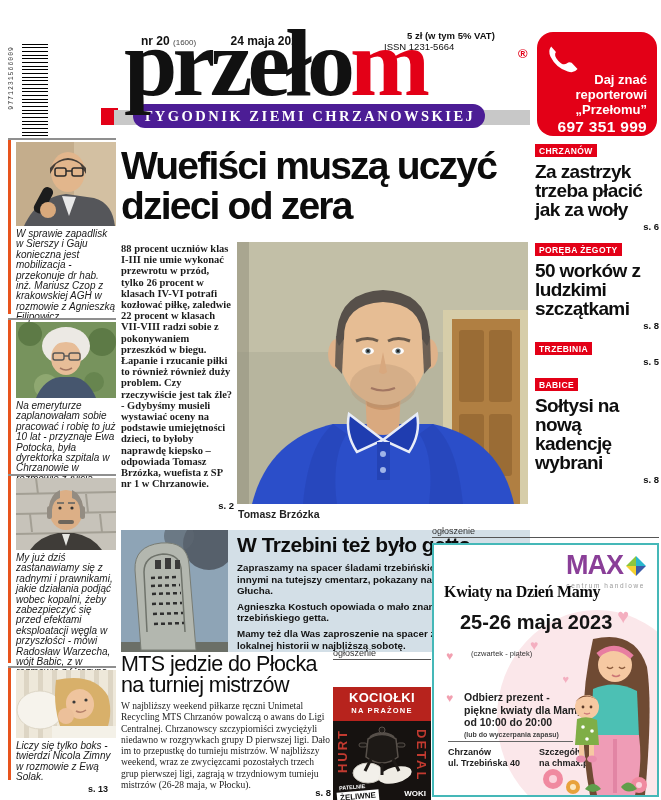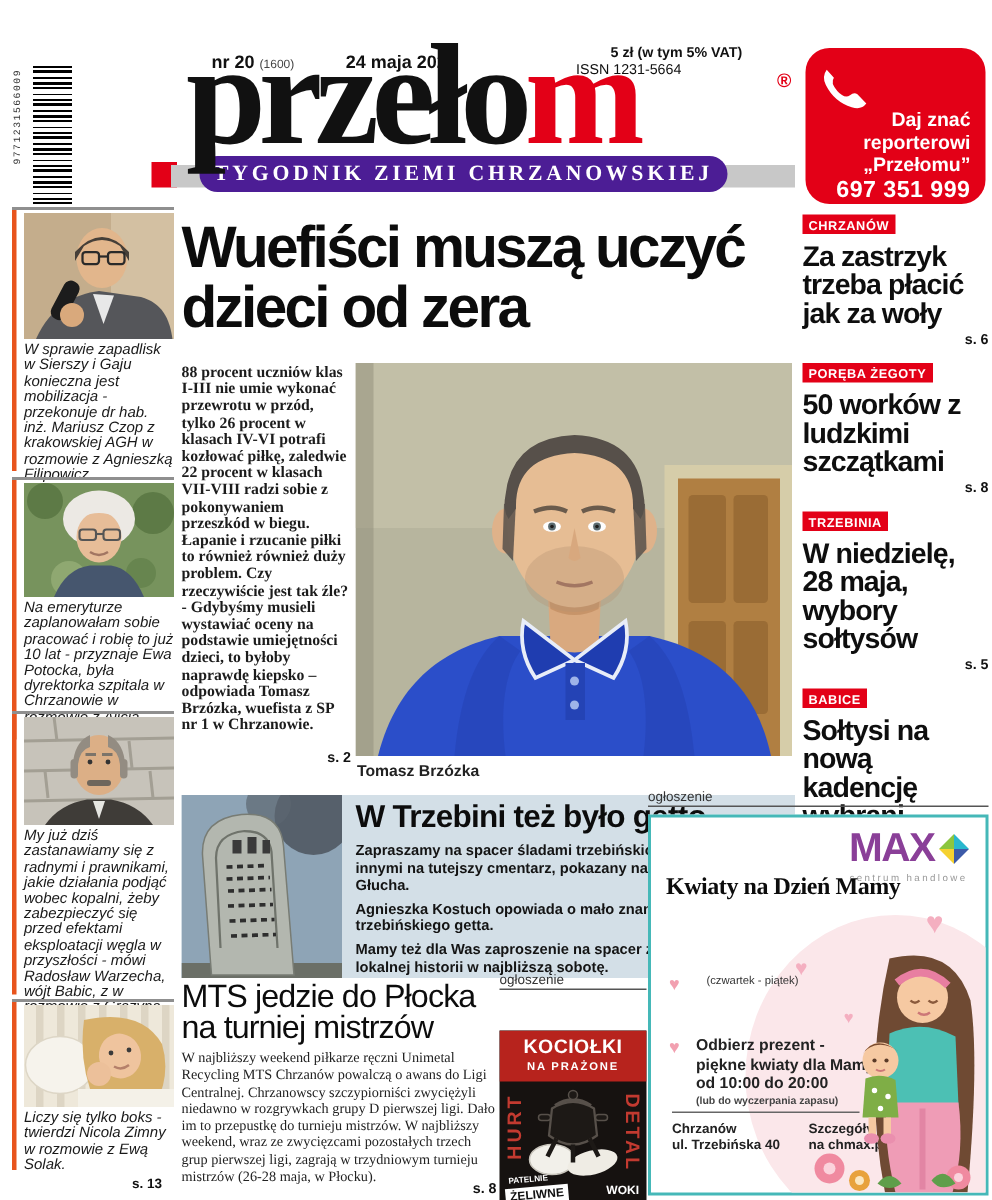--- a/index.html
+++ b/index.html
@@ -210,21 +210,20 @@
       <div class="brief-title">Za zastrzyk trzeba płacić jak za woły</div>
       <div class="brief-page">s. 6</div>
     </div>
     <div class="brief">
       <span class="red-tag">PORĘBA ŻEGOTY</span>
       <div class="brief-title">50 worków z ludzkimi szczątkami</div>
       <div class="brief-page">s. 8</div>
     </div>
     <div class="brief">
       <span class="red-tag">TRZEBINIA</span>
-      <div class="brief-title">W niedzielę, 28 maja, wybory sołtysów</div>
       <div class="brief-page">s. 5</div>
     </div>
     <div class="brief">
       <span class="red-tag">BABICE</span>
       <div class="brief-title">Sołtysi na nową kadencję wybrani</div>
       <div class="brief-page">s. 8</div>
     </div>
   </div>
 
   <div class="teaser" style="top:138px;height:176px;">
@@ -403,20 +402,21 @@
       <span class="mad-logo-text">MAX</span>
       <svg width="22" height="22" viewBox="0 0 22 22" style="margin-left:2px;">
         <path d="M11,1 L21,11 L11,11 Z" fill="#29b7ce"></path>
         <path d="M11,1 L11,11 L1,11 Z" fill="#8cc63e"></path>
         <path d="M1,11 L11,11 L11,21 Z" fill="#f5d130"></path>
         <path d="M11,11 L21,11 L11,21 Z" fill="#3c5aa8"></path>
       </svg>
     </div>
     <div class="mad-logo-sub">centrum handlowe</div>
     <div class="mad-title">Kwiaty na Dzień Mamy</div>
+    <div class="mad-date">25-26 maja 2023</div>
     <div class="mad-datenote">(czwartek - piątek)</div>
     <div class="mad-offer" style="top:104px;">
       <span class="mad-heart">♥</span>
     </div>
     <div class="mad-offer" style="top:146px;">
       <span class="mad-heart">♥</span>
       <div class="mad-offer-lines">
         <div>Odbierz prezent -</div>
         <div>piękne kwiaty dla Mamy,</div>
         <div>od 10:00 do 20:00</div>

